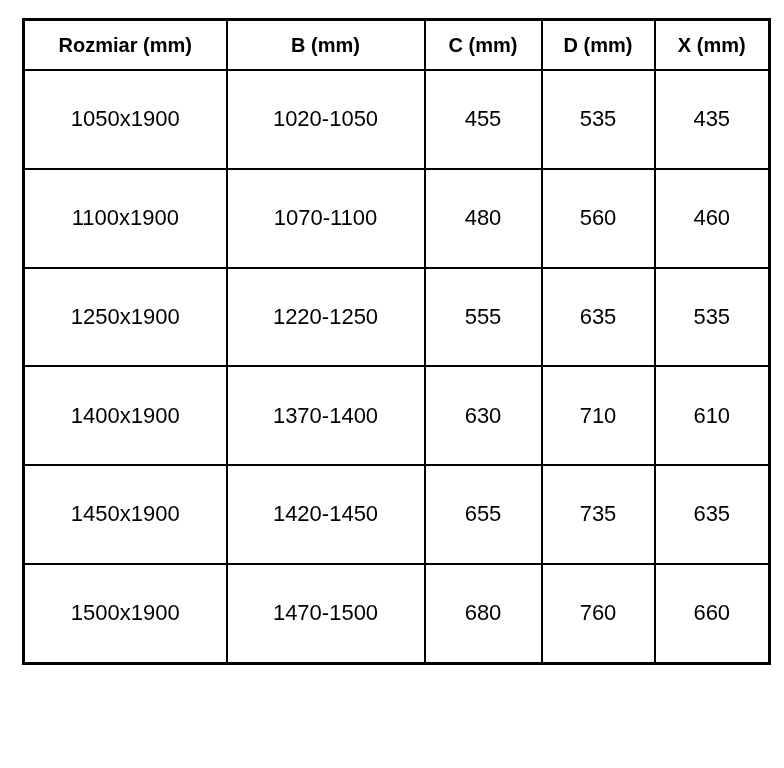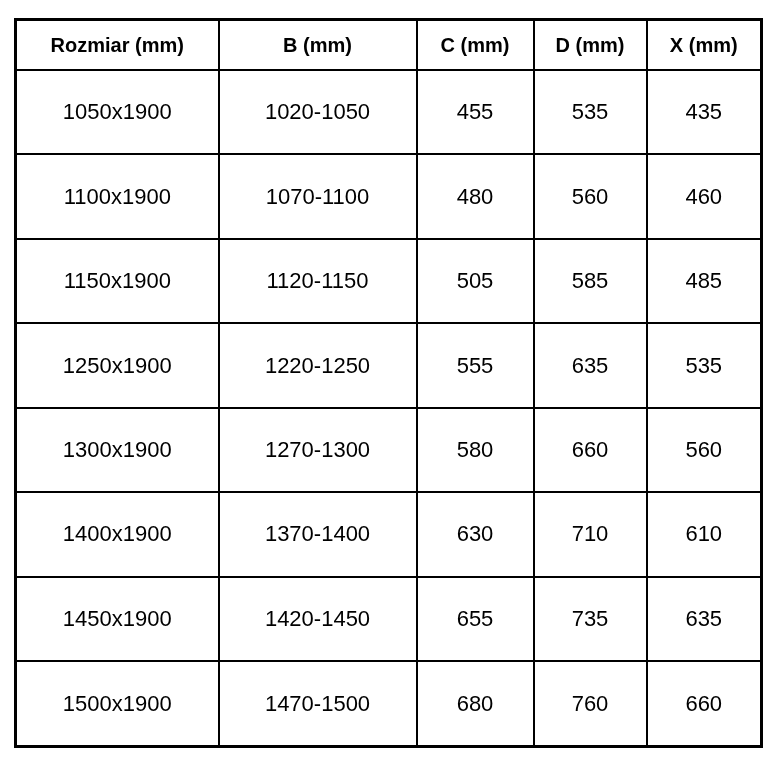--- a/index.html
+++ b/index.html
@@ -6,24 +6,24 @@
     margin: 0;
     padding: 0;
     background: #ffffff;
     width: 784px;
     height: 768px;
     font-family: "Liberation Sans", sans-serif;
     color: #000000;
   }
   .table-wrap {
     position: absolute;
-    left: 14px;
+    left: 22px;
     top: 18px;
     width: 746px;
-    height: 730px;
+    height: 647px;
     border-radius: 11px;
   }
   table.size-table {
     border-collapse: collapse;
     table-layout: fixed;
     width: 100%;
     height: 100%;
     border: 3px solid #000000;
   }
   table.size-table th,
@@ -82,39 +82,25 @@
         <td>435</td>
       </tr>
       <tr>
         <td>1100x1900</td>
         <td>1070-1100</td>
         <td>480</td>
         <td>560</td>
         <td>460</td>
       </tr>
       <tr>
-        <td>1150x1900</td>
-        <td>1120-1150</td>
-        <td>505</td>
-        <td>585</td>
-        <td>485</td>
-      </tr>
-      <tr>
         <td>1250x1900</td>
         <td>1220-1250</td>
         <td>555</td>
         <td>635</td>
         <td>535</td>
-      </tr>
-      <tr>
-        <td>1300x1900</td>
-        <td>1270-1300</td>
-        <td>580</td>
-        <td>660</td>
-        <td>560</td>
       </tr>
       <tr>
         <td>1400x1900</td>
         <td>1370-1400</td>
         <td>630</td>
         <td>710</td>
         <td>610</td>
       </tr>
       <tr>
         <td>1450x1900</td>

